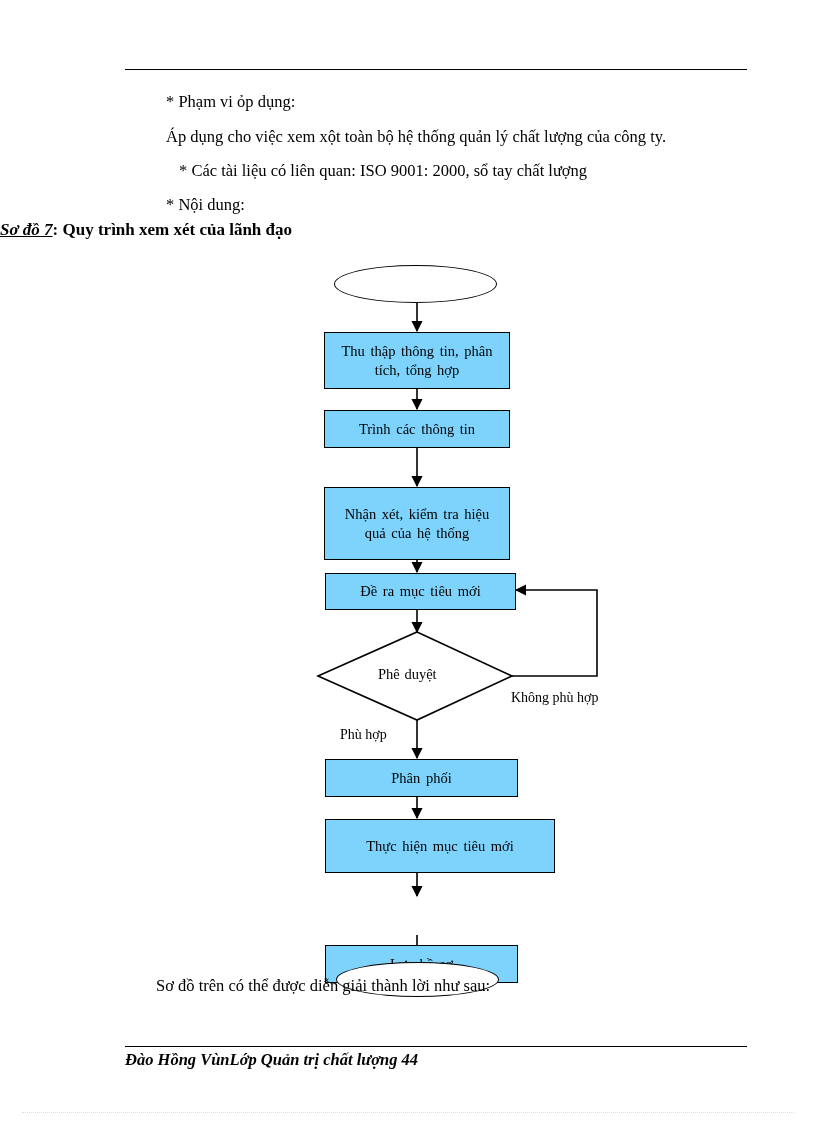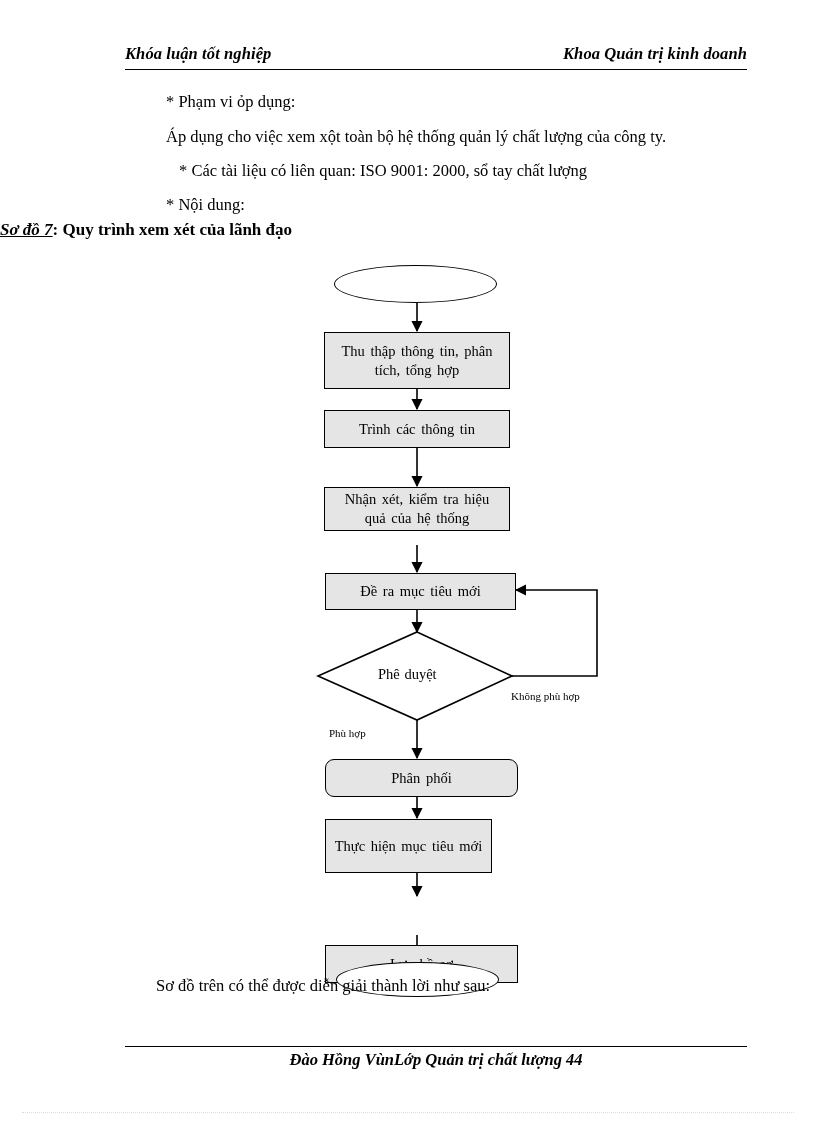--- a/index.html
+++ b/index.html
@@ -95,61 +95,61 @@
   .node {
     position: absolute;
     box-sizing: border-box;
     display: flex;
     align-items: center;
     justify-content: center;
     text-align: center;
     font-size: 14.5px;
     line-height: 19px;
     border: 1.4px solid #000;
-    background: #e5e5e5;
+    background: #7dd3fc;
     padding: 0 8px;
     word-spacing: 2px;
   }
 
   .terminator {
     position: absolute;
     box-sizing: border-box;
     border: 1.4px solid #000;
     border-radius: 50%;
     background: #ffffff;
   }
 
   .decision-label {
     position: absolute;
     font-size: 14.5px;
     white-space: nowrap;
     word-spacing: 1px;
   }
   .branch-label {
     position: absolute;
-    font-size: 11px;
+    font-size: 14px;
     white-space: nowrap;
   }
 
   
   .footer-rule {
     position: absolute;
     left: 125px;
     top: 1046px;
     width: 622px;
     height: 0;
     border-top: 1.7px solid #000;
   }
   .footer {
     position: absolute;
     left: 125px;
     top: 1050px;
     width: 622px;
     display: flex;
-    justify-content: center;
+    justify-content: flex-start;
     align-items: flex-start;
   }
   .footer-text {
     font-weight: bold;
     font-style: italic;
     font-size: 16.5px;
     white-space: nowrap;
   }
   .bottom-dots {
     position: absolute;
@@ -158,24 +158,20 @@
     width: 772px;
     height: 0;
     border-top: 1px dotted #e8d5dd;
   }
 </style>
 </head>
 <body>
 
 <div class="page">
 
-  <div class="header">
-    <span class="header-text">Khóa luận tốt nghiệp</span>
-    <span class="header-text">Khoa Quản trị kinh doanh</span>
-  </div>
   <div class="header-rule"></div>
 
   <div class="para p1">* Phạm vi ỏp dụng:</div>
   <div class="para p2">Áp dụng cho việc xem xột toàn bộ hệ thống quản lý chất lượng của công ty.</div>
   <div class="para p3">* Các tài liệu có liên quan: ISO 9001: 2000, sổ tay chất lượng</div>
   <div class="para p4">* Nội dung:</div>
 
   <div class="fig-caption">
     <span class="fig-label">Sơ đồ 7</span><span>: </span><span>Quy trình xem xét của lãnh đạo</span>
   </div>
@@ -211,37 +207,37 @@
       </g>
     </svg>
   </div>
 
   <div class="terminator" style="left:334px; top:265px; width:163px; height:38px;"></div>
 
   <div class="node" style="left:324px; top:332px; width:186px; height:57px;">Thu thập thông tin, phân tích, tổng hợp</div>
 
   <div class="node" style="left:324px; top:410px; width:186px; height:38px;">Trình các thông tin</div>
 
-  <div class="node" style="left:324px; top:487px; width:186px; height:44px;">Nhận xét, kiểm tra hiệu quả của hệ thống</div>
+  <div class="node" style="left:324px; top:487px; width:186px; height:73px;">Nhận xét, kiểm tra hiệu quả của hệ thống</div>
 
   <div class="node" style="left:325px; top:573px; width:191px; height:37px;">Đề ra mục tiêu mới</div>
 
   <div class="flow" style="left:0; top:0;">
     <svg width="816" height="1123" viewBox="0 0 816 1123" xmlns="http://www.w3.org/2000/svg">
       <polygon points="417,632 512,676 417,720 318,676" fill="#ffffff" stroke="#000" stroke-width="1.6"></polygon>
     </svg>
   </div>
   <div class="decision-label" style="left:378px; top:666px;">Phê duyệt</div>
 
-  <div class="branch-label" style="left:329px; top:727px;">Phù hợp</div>
+  <div class="branch-label" style="left:340px; top:727px;">Phù hợp</div>
   <div class="branch-label" style="left:511px; top:690px;">Không phù hợp</div>
 
-  <div class="node" style="left:325px; top:759px; width:193px; height:38px;border-radius:9px;">Phân phối</div>
-
-  <div class="node" style="left:325px; top:819px; width:167px; height:54px;">Thực hiện mục tiêu mới</div>
+  <div class="node" style="left:325px; top:759px; width:193px; height:38px;">Phân phối</div>
+
+  <div class="node" style="left:325px; top:819px; width:230px; height:54px;">Thực hiện mục tiêu mới</div>
 
   <div class="node" style="left:325px; top:897px; width:193px; height:38px;margin-top:48px;">Lưu hồ sơ</div>
 
   <div class="terminator" style="left:336px; top:962px; width:163px; height:35px;"></div>
 
   <div class="para p-bottom">Sơ đồ trên có thể được diễn giải thành lời như sau:</div>
 
   <div class="footer-rule"></div>
   <div class="footer">
     <span class="footer-text">Đào Hồng Vùn</span>

